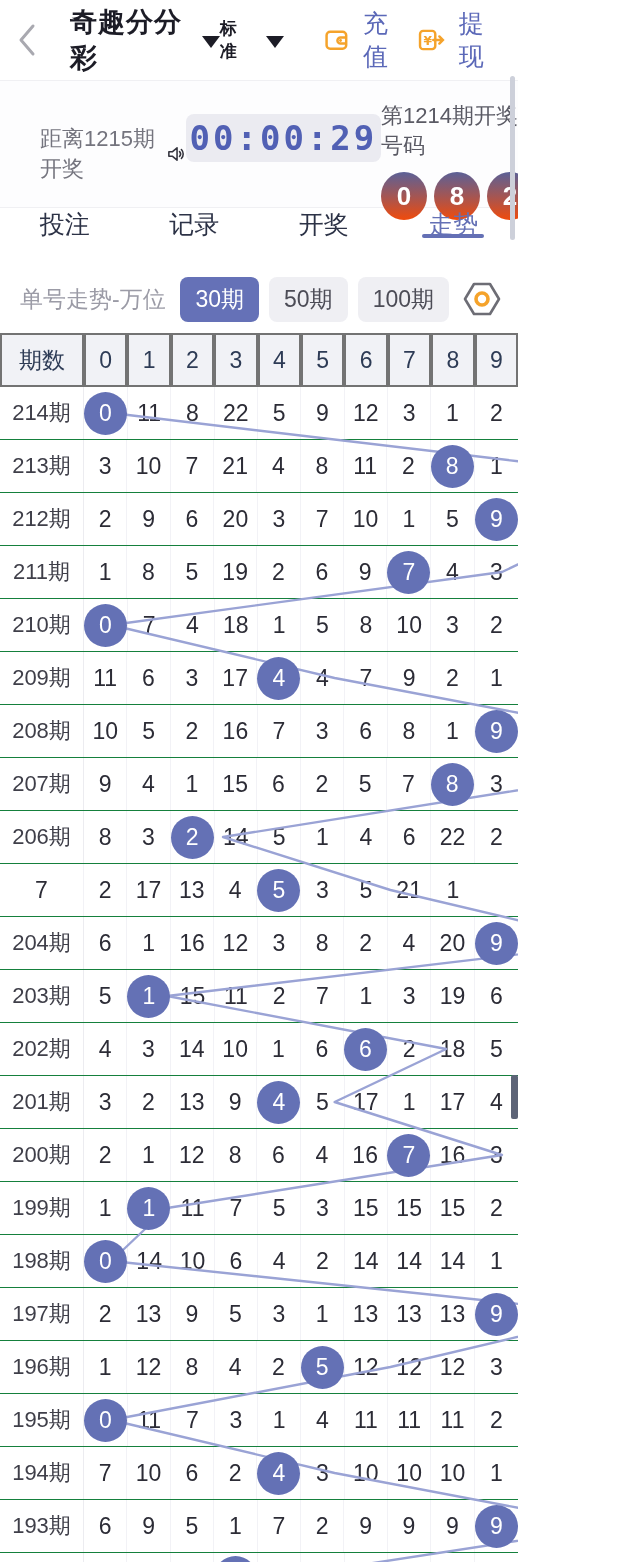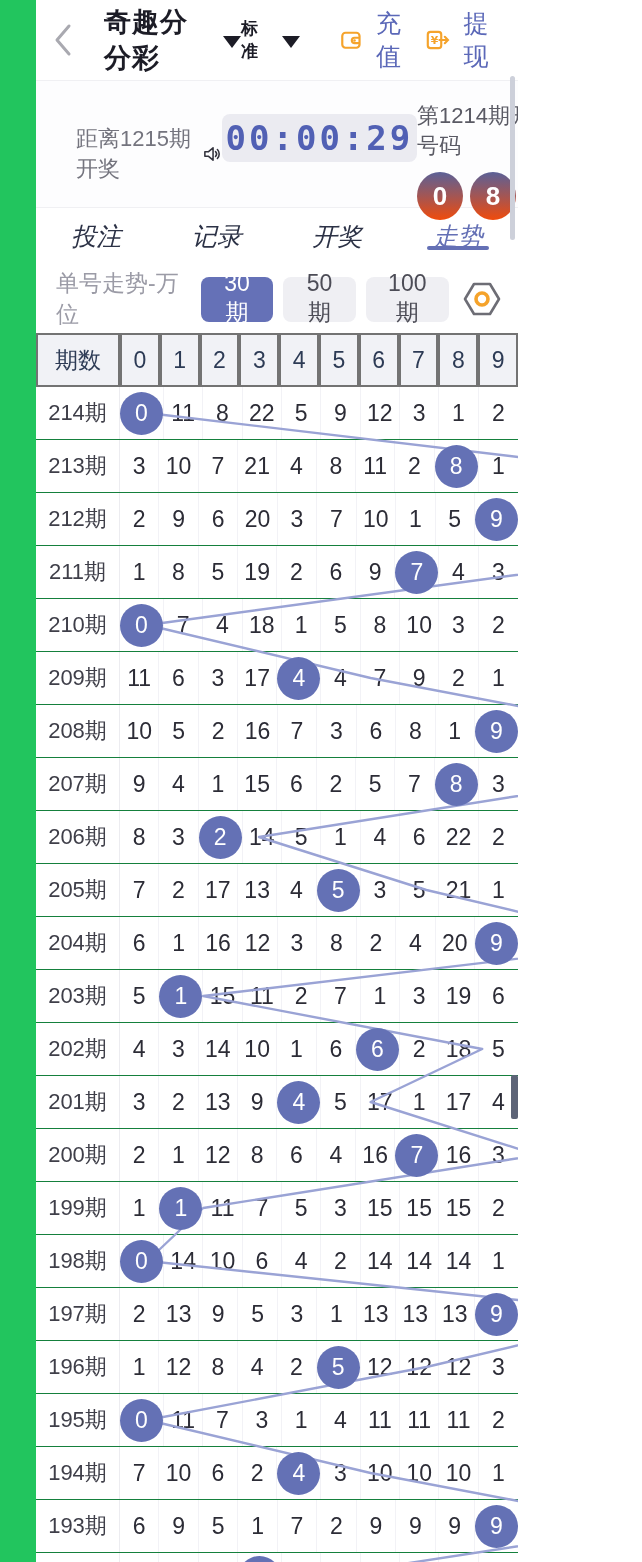--- a/index.html
+++ b/index.html
@@ -1,18 +1,18 @@
 <!DOCTYPE html>
 <html><head>
 <meta charset="utf-8">
 <style>
   * { margin:0; padding:0; box-sizing:border-box; }
   html,body { background:#fff; }
   body { font-family:"Liberation Sans","DejaVu Sans",sans-serif; }
-  .app { position:relative; width:518px; height:1562px; background:#22c55e; overflow:hidden;padding-left:36px; }
+  .app { position:relative; width:518px; height:1562px; background:#14532d; overflow:hidden; }
 
   
   .navbar { height:81px; display:flex; align-items:center; padding:0 18px 0 16px;
             border-bottom:1px solid #f0f0f3; background:#fff; }
   .back-btn { width:30px; height:40px; display:flex; align-items:center; }
   .title-group { display:flex; align-items:center; margin-left:28px; }
   .app-title { font-size:27px; font-weight:bold; color:#1c1c26; letter-spacing:1px; }
   .caret { width:0; height:0; border-left:9px solid transparent; border-right:9px solid transparent;
            border-top:12px solid #1c1c26; margin-left:14px; margin-top:3px; }
   .mode-group { display:flex; align-items:center; margin-left:auto; }
@@ -35,21 +35,21 @@
   .di-right { display:flex; flex-direction:column; align-items:flex-start; }
   .di-right .di-label-row { color:#5a5a64; }
   .di-right .cert { color:#1d1d27; }
   .balls { display:flex; margin-top:11px; }
   .ball { width:46px; height:48px; border-radius:50%; margin-right:7px;
           background:linear-gradient(180deg,#5b6197 0%,#a65551 52%,#f04b0c 100%);
           color:#fff; font-size:26px; font-weight:bold;
           display:flex; align-items:center; justify-content:center; }
 
   
-  .tabs { height:57px; display:flex; align-items:center; background:#fff;font-style:italic; }
+  .tabs { height:57px; display:flex; align-items:flex-start; background:#fff; }
   .tab { flex:1; position:relative; display:flex; align-items:center; justify-content:center;
          font-size:25px; color:#2c3246; cursor:pointer; }
   .tab .underline { display:none; position:absolute; bottom:3px; left:50%; transform:translateX(-50%);
                     width:62px; height:4px; border-radius:2px; background:#6470b5; }
   .tab.active { color:#6470b5; }
   .tab.active .underline { display:block; }
 
   
   .filter-row { height:68px; display:flex; align-items:center; padding:0 16px 0 20px; background:#fff; }
   .filter-label { font-size:23px; color:#9b9ba6; }
@@ -338,21 +338,20 @@
           </div>
           <div class="cell">14</div>
           <div class="cell">5</div>
           <div class="cell">1</div>
           <div class="cell">4</div>
           <div class="cell">6</div>
           <div class="cell">22</div>
           <div class="cell">2</div>
         </div>
         <div class="row">
-          <div class="cell period">205期</div>
           <div class="cell">7</div>
           <div class="cell">2</div>
           <div class="cell">17</div>
           <div class="cell">13</div>
           <div class="cell">4</div>
           <div class="cell">
             <span class="hit">5</span>
           </div>
           <div class="cell">3</div>
           <div class="cell">5</div>

